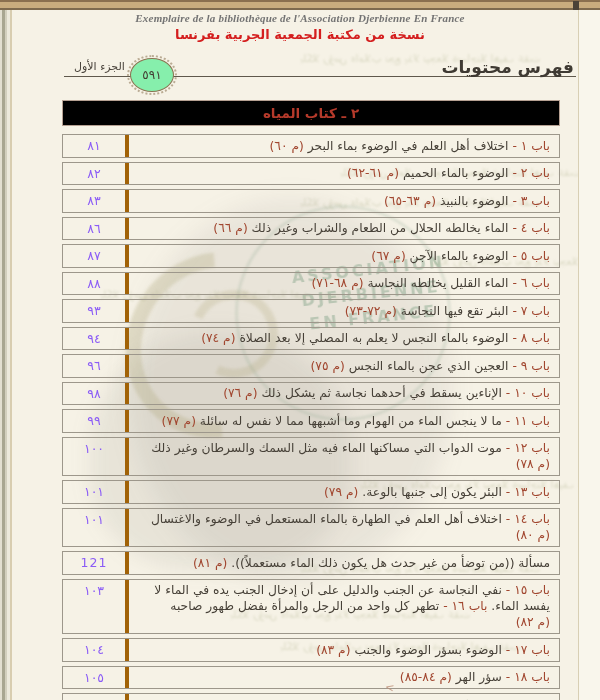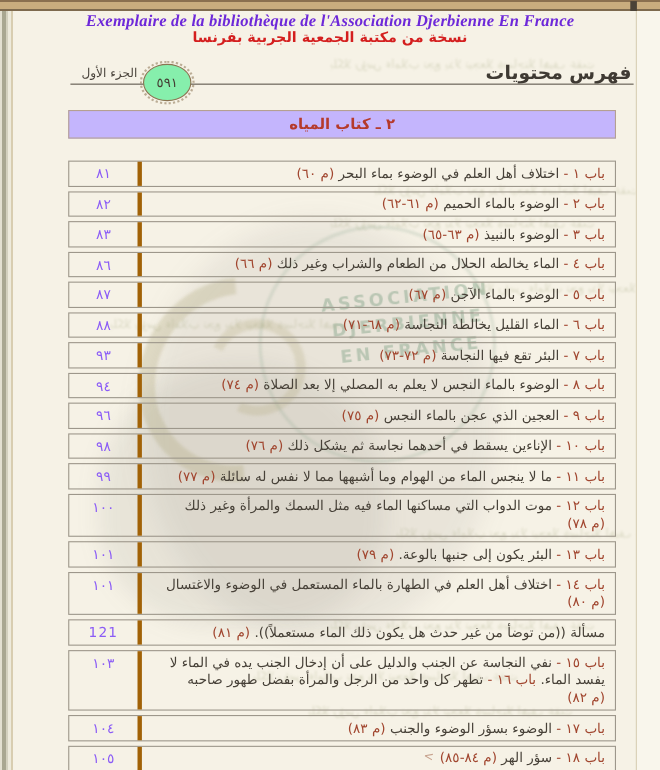--- a/index.html
+++ b/index.html
@@ -11,22 +11,22 @@
   
   .top-strip{position:absolute;left:0;top:0;width:600px;height:10px;
     background:linear-gradient(#8a6f4f 0 2px,#c9ac7e 2px 8px,#7e6a4e 8px 10px);z-index:6;}
   .top-notch{position:absolute;left:573px;top:1px;width:6px;height:9px;background:#4b4237;z-index:7;}
   .left-edge{position:absolute;left:0;top:10px;width:20px;height:690px;z-index:6;
     background:linear-gradient(90deg,#e3e0d0 0 2px,#a9a790 2px 5px,#d3d0bd 5px 7px,#edeadb 7px 10px,#d8cdb0 10px 12px,#f6f2e6 12px);}
   .right-edge{position:absolute;left:578px;top:10px;width:22px;height:690px;z-index:6;
     background:#f9f6ec;border-left:1px solid #d8cfb4;}
   
   .fr-line{position:absolute;left:20px;top:12px;width:560px;text-align:center;
-    color:#6d28d9;font-family:"Liberation Serif",serif;font-style:italic;font-weight:bold;
-    font-size:15px;letter-spacing:.2px;z-index:5;}
+    color:#737373;font-family:"Liberation Serif",serif;font-style:italic;font-weight:bold;
+    font-size:11px;letter-spacing:.2px;z-index:5;}
   .ar-line{position:absolute;left:20px;top:27px;width:560px;text-align:center;
     color:#d41f1f;font-weight:bold;font-size:13px;z-index:5;direction:rtl;}
   
   .meta-rule{position:absolute;left:64px;top:76px;width:512px;border-top:1px solid #5f584c;z-index:2;}
   .contents-label{position:absolute;right:26px;top:57px;font-weight:bold;font-size:17px;color:#3f3a33;z-index:3;direction:rtl;}
   .volume-label{position:absolute;left:74px;top:60px;font-size:11px;color:#4a443c;z-index:3;direction:rtl;}
   .page-bubble{position:absolute;left:130px;top:58px;width:42px;height:32px;
     background:#86efac;border:1.4px solid #8b7452;border-radius:50%;
     outline:2px dotted rgba(139,116,82,.55);outline-offset:1px;
     display:flex;align-items:center;justify-content:center;
@@ -46,23 +46,23 @@
     border:9px solid rgba(168,158,108,.22);border-left-color:transparent;
     transform:rotate(-20deg);filter:blur(1.5px);}
   .wm-text{left:276px;top:258px;width:190px;text-align:center;transform:rotate(-6deg);
     color:rgba(122,158,128,.42);font-weight:bold;font-size:16px;letter-spacing:3px;
     filter:blur(.6px);line-height:1.5;}
   
   .ghost{position:absolute;direction:rtl;color:#a3a67e;opacity:.30;filter:blur(1.2px);
     font-size:11px;z-index:1;white-space:nowrap;transform:scaleX(-1);}
   
   .tbl{position:absolute;left:62px;top:100px;width:498px;z-index:2;}
-  .tbl-header{height:24px;background:#c4b5fd;border:1px solid #b5a092;
+  .tbl-header{height:24px;background:#000000;border:1px solid #b5a092;
     color:#b53a2b;font-weight:bold;font-size:13.5px;
-    display:flex;align-items:center;justify-content:center;margin-bottom:20px;direction:rtl;}
+    display:flex;align-items:center;justify-content:center;margin-bottom:8px;direction:rtl;}
   .row{display:flex;border:1px solid #9d978b;margin-bottom:4px;background:transparent;}
   .num{width:62px;flex:0 0 62px;border-right:4px solid #a16207;
     display:flex;justify-content:center;align-items:flex-start;
     padding-top:3px;font-size:12.5px;color:#8b5cf6;letter-spacing:1px;}
   .txt{flex:1;direction:rtl;text-align:right;padding:2.5px 9px 3px 8px;
     font-size:12.3px;line-height:16px;color:#474138;}
   .red{color:#a1462f;}
   .bottom-mark{position:absolute;left:385px;top:681px;color:#bb8d76;font-size:11px;
     transform:rotate(10deg);z-index:2;opacity:.8;}
 </style>
@@ -135,21 +135,21 @@
       <div class="row">
         <div class="num">٩٨</div>
         <div class="txt"><span class="red">باب ١٠ - </span><span>الإناءين يسقط في أحدهما نجاسة ثم يشكل ذلك </span><span class="red">(م ٧٦)</span></div>
       </div>
       <div class="row">
         <div class="num">٩٩</div>
         <div class="txt"><span class="red">باب ١١ - </span><span>ما لا ينجس الماء من الهوام وما أشبهها مما لا نفس له سائلة </span><span class="red">(م ٧٧)</span></div>
       </div>
       <div class="row">
         <div class="num">١٠٠</div>
-        <div class="txt"><span class="red">باب ١٢ - </span><span>موت الدواب التي مساكنها الماء فيه مثل السمك والمرأة وغير ذلك</span><br><span class="red">(م ٧٨)</span></div>
+        <div class="txt"><span class="red">باب ١٢ - </span><span>موت الدواب التي مساكنها الماء فيه مثل السمك والسرطان وغير ذلك</span><br><span class="red">(م ٧٨)</span></div>
       </div>
       <div class="row">
         <div class="num">١٠١</div>
         <div class="txt"><span class="red">باب ١٣ - </span><span>البئر يكون إلى جنبها بالوعة. </span><span class="red">(م ٧٩)</span></div>
       </div>
       <div class="row">
         <div class="num">١٠١</div>
         <div class="txt"><span class="red">باب ١٤ - </span><span>اختلاف أهل العلم في الطهارة بالماء المستعمل في الوضوء والاغتسال</span><br><span class="red">(م ٨٠)</span></div>
       </div>
       <div class="row">

